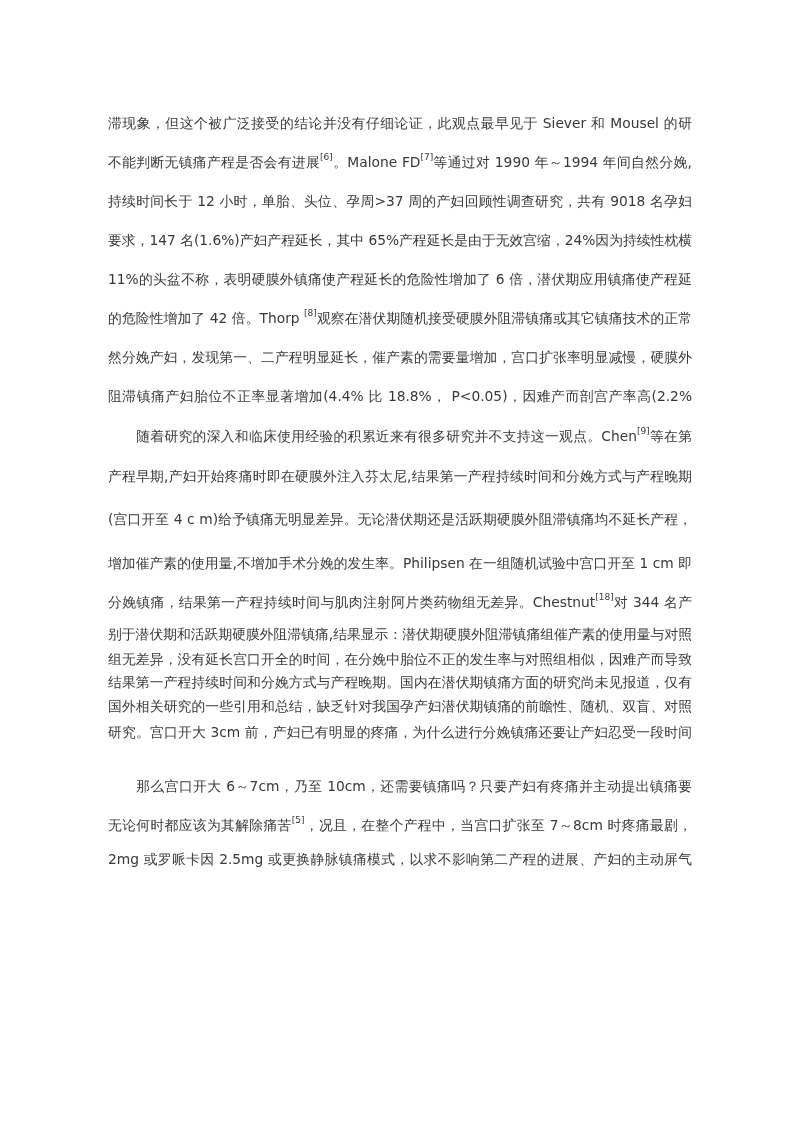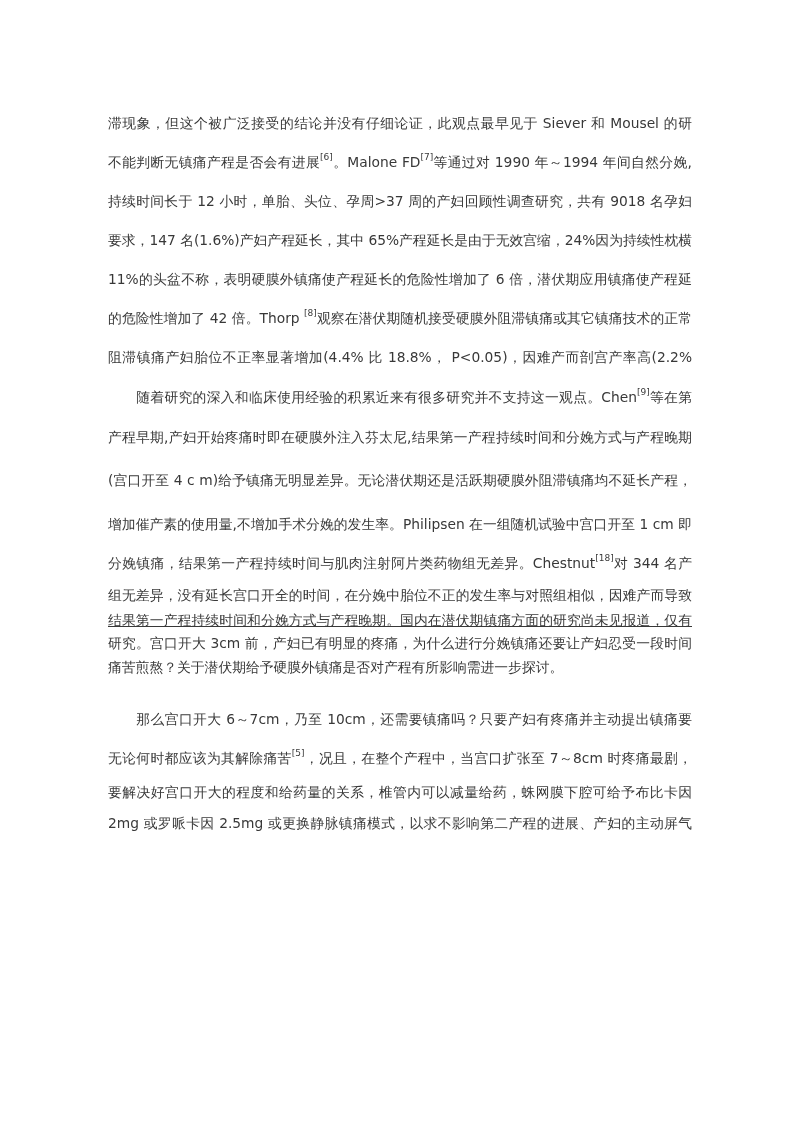--- a/index.html
+++ b/index.html
@@ -43,21 +43,21 @@
   
   #para1 .line { height: 39px; line-height: 39px; }
   #para1 .line:last-child { text-align-last: left; }
   
   #para2 .line:nth-child(1)  { height: 40px; line-height: 40px; }
   #para2 .line:nth-child(2)  { height: 40px; line-height: 40px; }
   #para2 .line:nth-child(3)  { height: 46px; line-height: 46px; }
   #para2 .line:nth-child(4)  { height: 42px; line-height: 42px; }
   #para2 .line:nth-child(5)  { height: 36px; line-height: 36px; }
   #para2 .line:nth-child(6)  { height: 28px; line-height: 28px; }
-  #para2 .line:nth-child(7)  { height: 23px; line-height: 23px; text-decoration: underline; }
+  #para2 .line:nth-child(7)  { height: 23px; line-height: 23px; }
   #para2 .line:nth-child(8)  { height: 23px; line-height: 23px; }
   #para2 .line:nth-child(9)  { height: 24px; line-height: 24px; }
   #para2 .line:nth-child(10) { height: 28px; line-height: 28px; }
   #para2 .line:nth-child(11) { height: 28px; line-height: 28px; }
   #para2 .line:last-child { text-align-last: left; }
   
   #para3 { margin-top: 20px; }
   #para3 .line:nth-child(1) { height: 40px; line-height: 40px; }
   #para3 .line:nth-child(2) { height: 38px; line-height: 38px; }
   #para3 .line:nth-child(3) { height: 31px; line-height: 31px; }
@@ -68,33 +68,34 @@
 
 <div class="page">
   <div class="textblock">
     <div class="para" id="para1">
         <div class="line">滞现象，但这个被广泛接受的结论并没有仔细论证，此观点最早见于 Siever 和 Mousel 的研究，</div>
         <div class="line">不能判断无镇痛产程是否会有进展<sup>[6]</sup>。Malone FD<sup>[7]</sup>等通过对 1990 年～1994 年间自然分娩,产程</div>
         <div class="line">持续时间长于 12 小时，单胎、头位、孕周&gt;37 周的产妇回顾性调查研究，共有 9018 名孕妇符合</div>
         <div class="line">要求，147 名(1.6%)产妇产程延长，其中 65%产程延长是由于无效宫缩，24%因为持续性枕横位，</div>
         <div class="line">11%的头盆不称，表明硬膜外镇痛使产程延长的危险性增加了 6 倍，潜伏期应用镇痛使产程延长</div>
         <div class="line">的危险性增加了 42 倍。Thorp <sup>[8]</sup>观察在潜伏期随机接受硬膜外阻滞镇痛或其它镇痛技术的正常自</div>
+        <div class="line">然分娩产妇，发现第一、二产程明显延长，催产素的需要量增加，宫口扩张率明显减慢，硬膜外</div>
         <div class="line">阻滞镇痛产妇胎位不正率显著增加(4.4% 比 18.8%， P&lt;0.05)，因难产而剖宫产率高(2.2% 比</div>
       </div>
     <div class="para" id="para2">
         <div class="line">　　随着研究的深入和临床使用经验的积累近来有很多研究并不支持这一观点。Chen<sup>[9]</sup>等在第一</div>
         <div class="line">产程早期,产妇开始疼痛时即在硬膜外注入芬太尼,结果第一产程持续时间和分娩方式与产程晚期</div>
         <div class="line">(宫口开至 4 c m)给予镇痛无明显差异。无论潜伏期还是活跃期硬膜外阻滞镇痛均不延长产程，不</div>
         <div class="line">增加催产素的使用量,不增加手术分娩的发生率。Philipsen 在一组随机试验中宫口开至 1 cm 即行</div>
         <div class="line">分娩镇痛，结果第一产程持续时间与肌肉注射阿片类药物组无差异。Chestnut<sup>[18]</sup>对 344 名产妇分</div>
+        <div class="line">别于潜伏期和活跃期硬膜外阻滞镇痛,结果显示：潜伏期硬膜外阻滞镇痛组催产素的使用量与对照</div>
         <div class="line">组无差异，没有延长宫口开全的时间，在分娩中胎位不正的发生率与对照组相似，因难产而导致</div>
         <div class="line">结果第一产程持续时间和分娩方式与产程晚期。国内在潜伏期镇痛方面的研究尚未见报道，仅有对</div>
+        <div class="line">国外相关研究的一些引用和总结，缺乏针对我国孕产妇潜伏期镇痛的前瞻性、随机、双盲、对照</div>
         <div class="line">研究。宫口开大 3cm 前，产妇已有明显的疼痛，为什么进行分娩镇痛还要让产妇忍受一段时间的</div>
-        <div class="line">痛苦煎熬？关于潜伏期给予硬膜外镇痛是否对产程有所影响需进一步探讨。</div>
       </div>
     <div class="para" id="para3">
         <div class="line">　　那么宫口开大 6～7cm，乃至 10cm，还需要镇痛吗？只要产妇有疼痛并主动提出镇痛要求，</div>
         <div class="line">无论何时都应该为其解除痛苦<sup>[5]</sup>，况且，在整个产程中，当宫口扩张至 7～8cm 时疼痛最剧，但</div>
-        <div class="line">要解决好宫口开大的程度和给药量的关系，椎管内可以减量给药，蛛网膜下腔可给予布比卡因</div>
         <div class="line">2mg 或罗哌卡因 2.5mg 或更换静脉镇痛模式，以求不影响第二产程的进展、产妇的主动屏气用</div>
       </div>
   </div>
 </div>
 
 </body></html>

